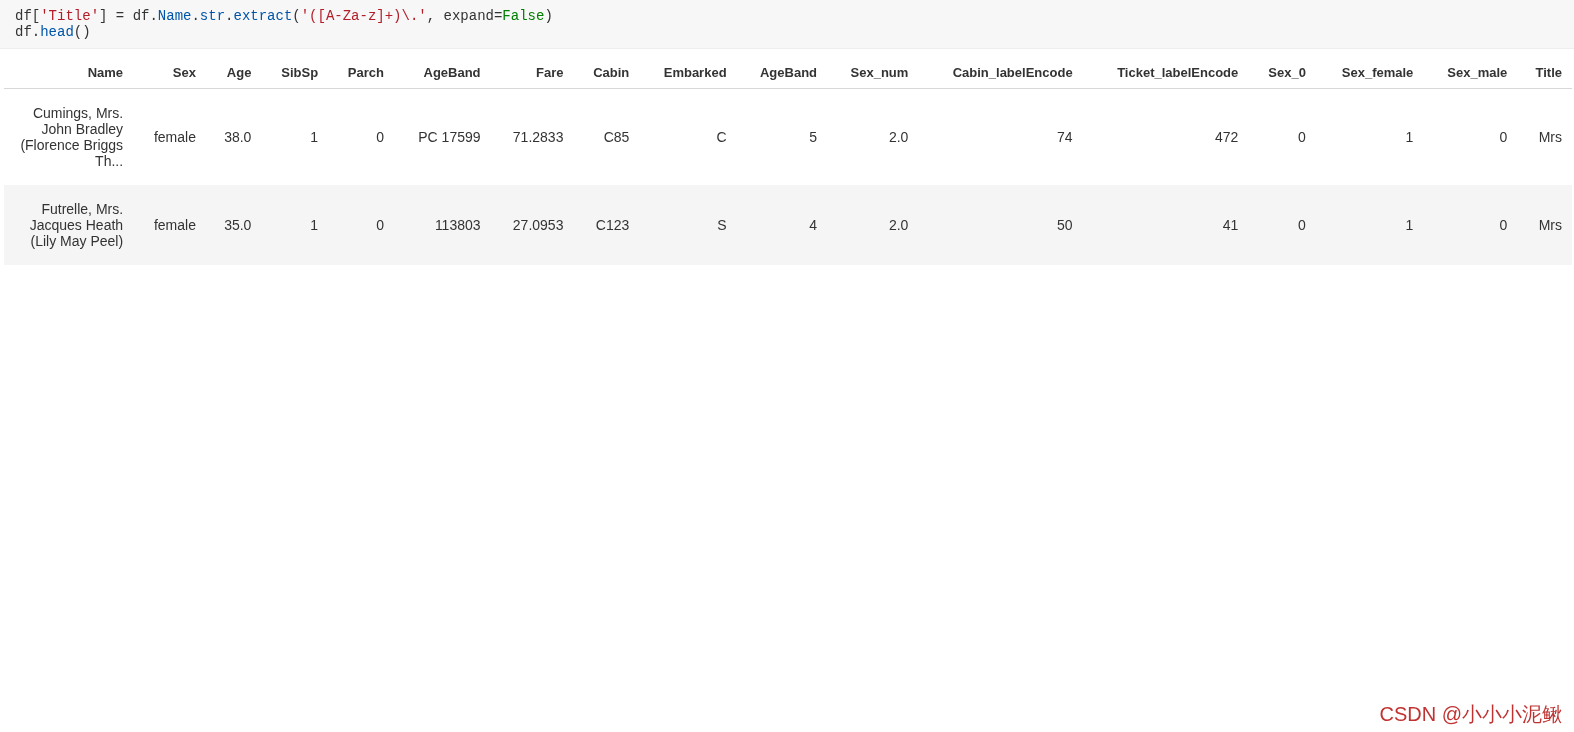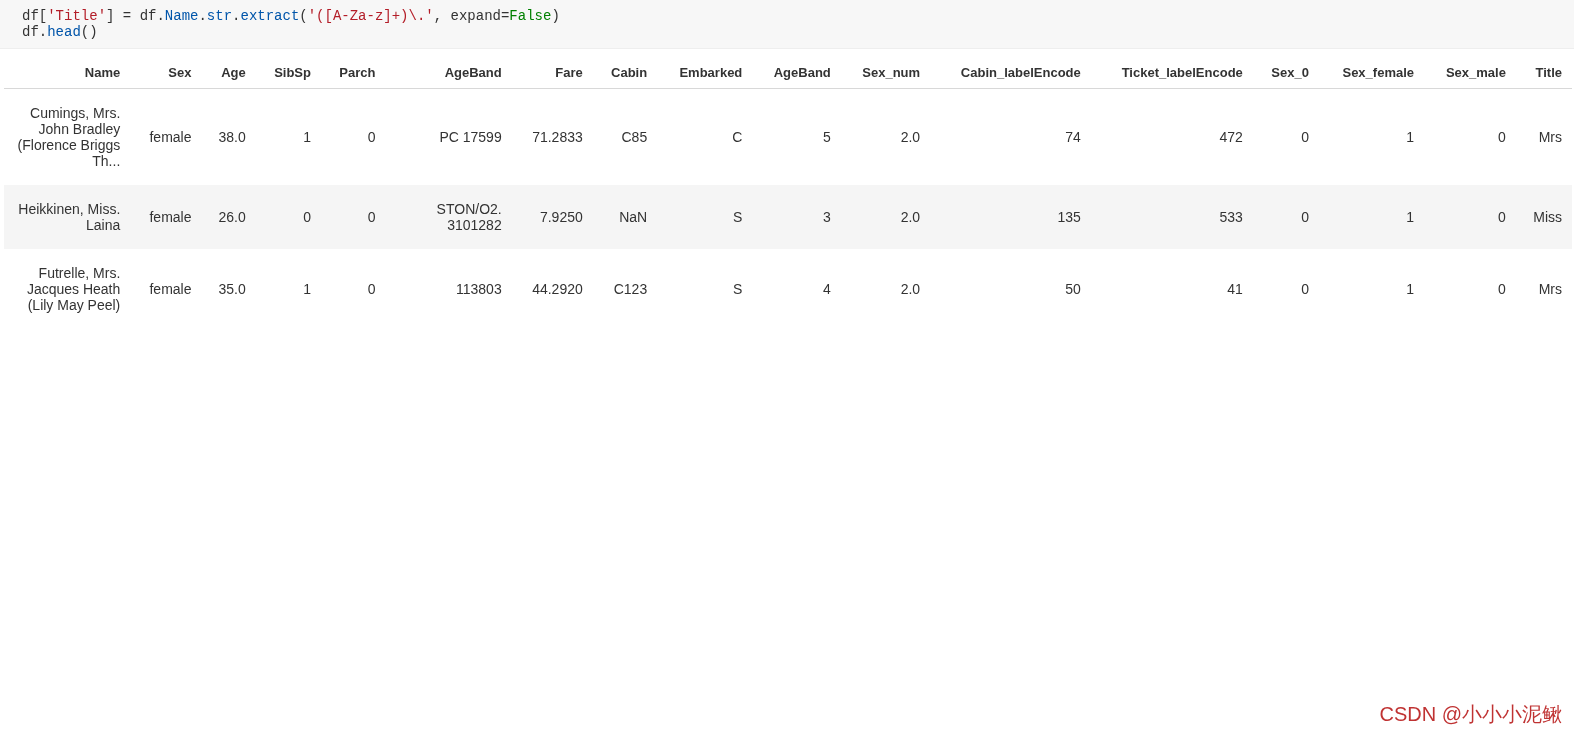--- a/index.html
+++ b/index.html
@@ -6,21 +6,21 @@
     margin: 0;
     padding: 0;
     font-family: "Segoe UI", Arial, sans-serif;
     font-size: 13px;
     color: #333;
     background: #fff;
     width: 1574px;
   }
   .code-cell {
     background: #f7f7f7;
-    padding: 8px 22px;
+    padding: 8px 15px;
     font-family: Consolas, "Courier New", monospace;
     font-size: 14px;
     border-bottom: 1px solid #eee;
     white-space: pre;
     color: #333;
   }
   .tok-str { color: #b31d28; }
   .tok-name { color: #333; }
   .tok-attr { color: #0055aa; }
   .tok-false { color: #008000; }
@@ -110,46 +110,27 @@
           <td>5</td>
           <td>2.0</td>
           <td>74</td>
           <td>472</td>
           <td>0</td>
           <td>1</td>
           <td>0</td>
           <td>Mrs</td>
         </tr>
         <tr>
-          <td class="wrap">Heikkinen, Miss. Laina</td>
-          <td>female</td>
-          <td>26.0</td>
-          <td>0</td>
-          <td>0</td>
-          <td class="wrap">STON/O2. 3101282</td>
-          <td>7.9250</td>
-          <td>NaN</td>
-          <td>S</td>
-          <td>3</td>
-          <td>2.0</td>
-          <td>135</td>
-          <td>533</td>
-          <td>0</td>
-          <td>1</td>
-          <td>0</td>
-          <td>Miss</td>
-        </tr>
-        <tr>
           <td class="wrap">Futrelle, Mrs. Jacques Heath (Lily May Peel)</td>
           <td>female</td>
           <td>35.0</td>
           <td>1</td>
           <td>0</td>
           <td class="wrap">113803</td>
-          <td>44.2920</td>
+          <td>27.0953</td>
           <td>C123</td>
           <td>S</td>
           <td>4</td>
           <td>2.0</td>
           <td>50</td>
           <td>41</td>
           <td>0</td>
           <td>1</td>
           <td>0</td>
           <td>Mrs</td>

